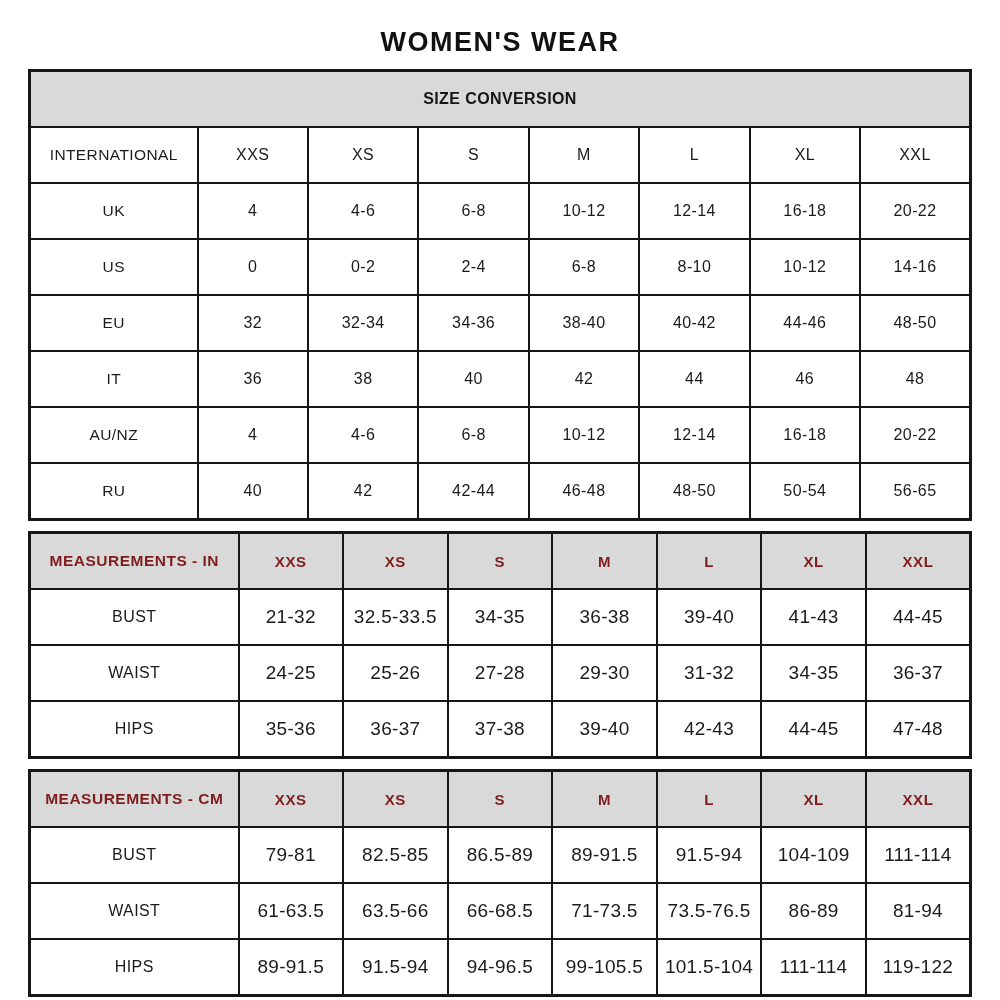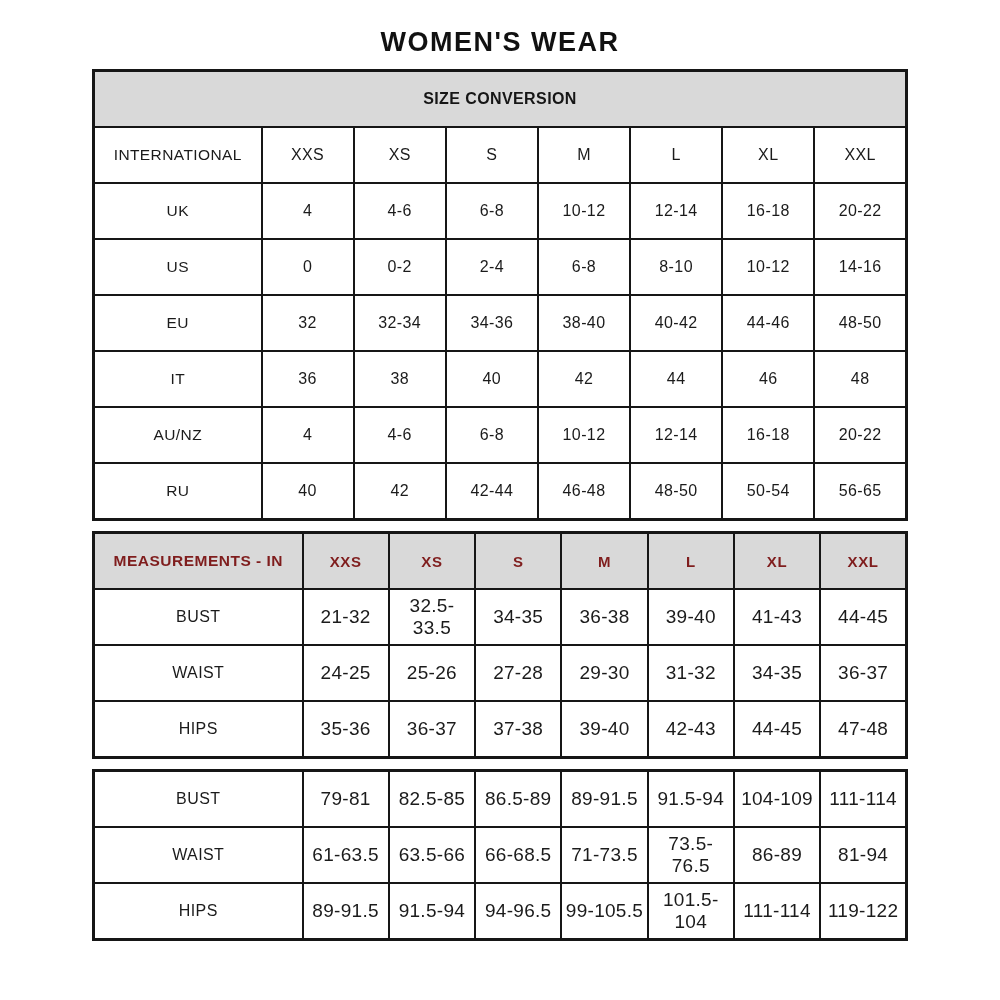--- a/index.html
+++ b/index.html
@@ -8,21 +8,21 @@
     background:#ffffff;color:#1b1b1b;
     font-family:"Liberation Sans","DejaVu Sans",sans-serif;
   }
   .page{padding:20px 28px 0 28px;}
   .title{
     text-align:center;
     font-size:27px;font-weight:bold;letter-spacing:1.5px;
     margin:6px 0 11px 0;line-height:1.2;color:#111;
   }
   table.tbl{
-    width:816px;margin:0 auto 10px auto;
+    width:944px;margin:0 auto 10px auto;
     border-collapse:collapse;table-layout:fixed;
     border:3px solid #161616;
   }
   .tbl td{
     border:2px solid #161616;
     text-align:center;vertical-align:middle;
     padding:0 3px;overflow:hidden;
   }
   
   td.band{
@@ -180,20 +180,30 @@
         </tr>
       </tbody>
   </table>
 
   <table class="tbl meas">
     <colgroup>
       <col style="width:209px">
       <col span="7">
     </colgroup>
     <tbody id="cm-body">
+        <tr class="gray-hdr">
+          <td class="lbl">MEASUREMENTS - CM</td>
+          <td class="val">XXS</td>
+          <td class="val">XS</td>
+          <td class="val">S</td>
+          <td class="val">M</td>
+          <td class="val">L</td>
+          <td class="val">XL</td>
+          <td class="val">XXL</td>
+        </tr>
         <tr>
           <td class="lbl">BUST</td>
           <td class="val">79-81</td>
           <td class="val">82.5-85</td>
           <td class="val">86.5-89</td>
           <td class="val">89-91.5</td>
           <td class="val">91.5-94</td>
           <td class="val">104-109</td>
           <td class="val">111-114</td>
         </tr>

